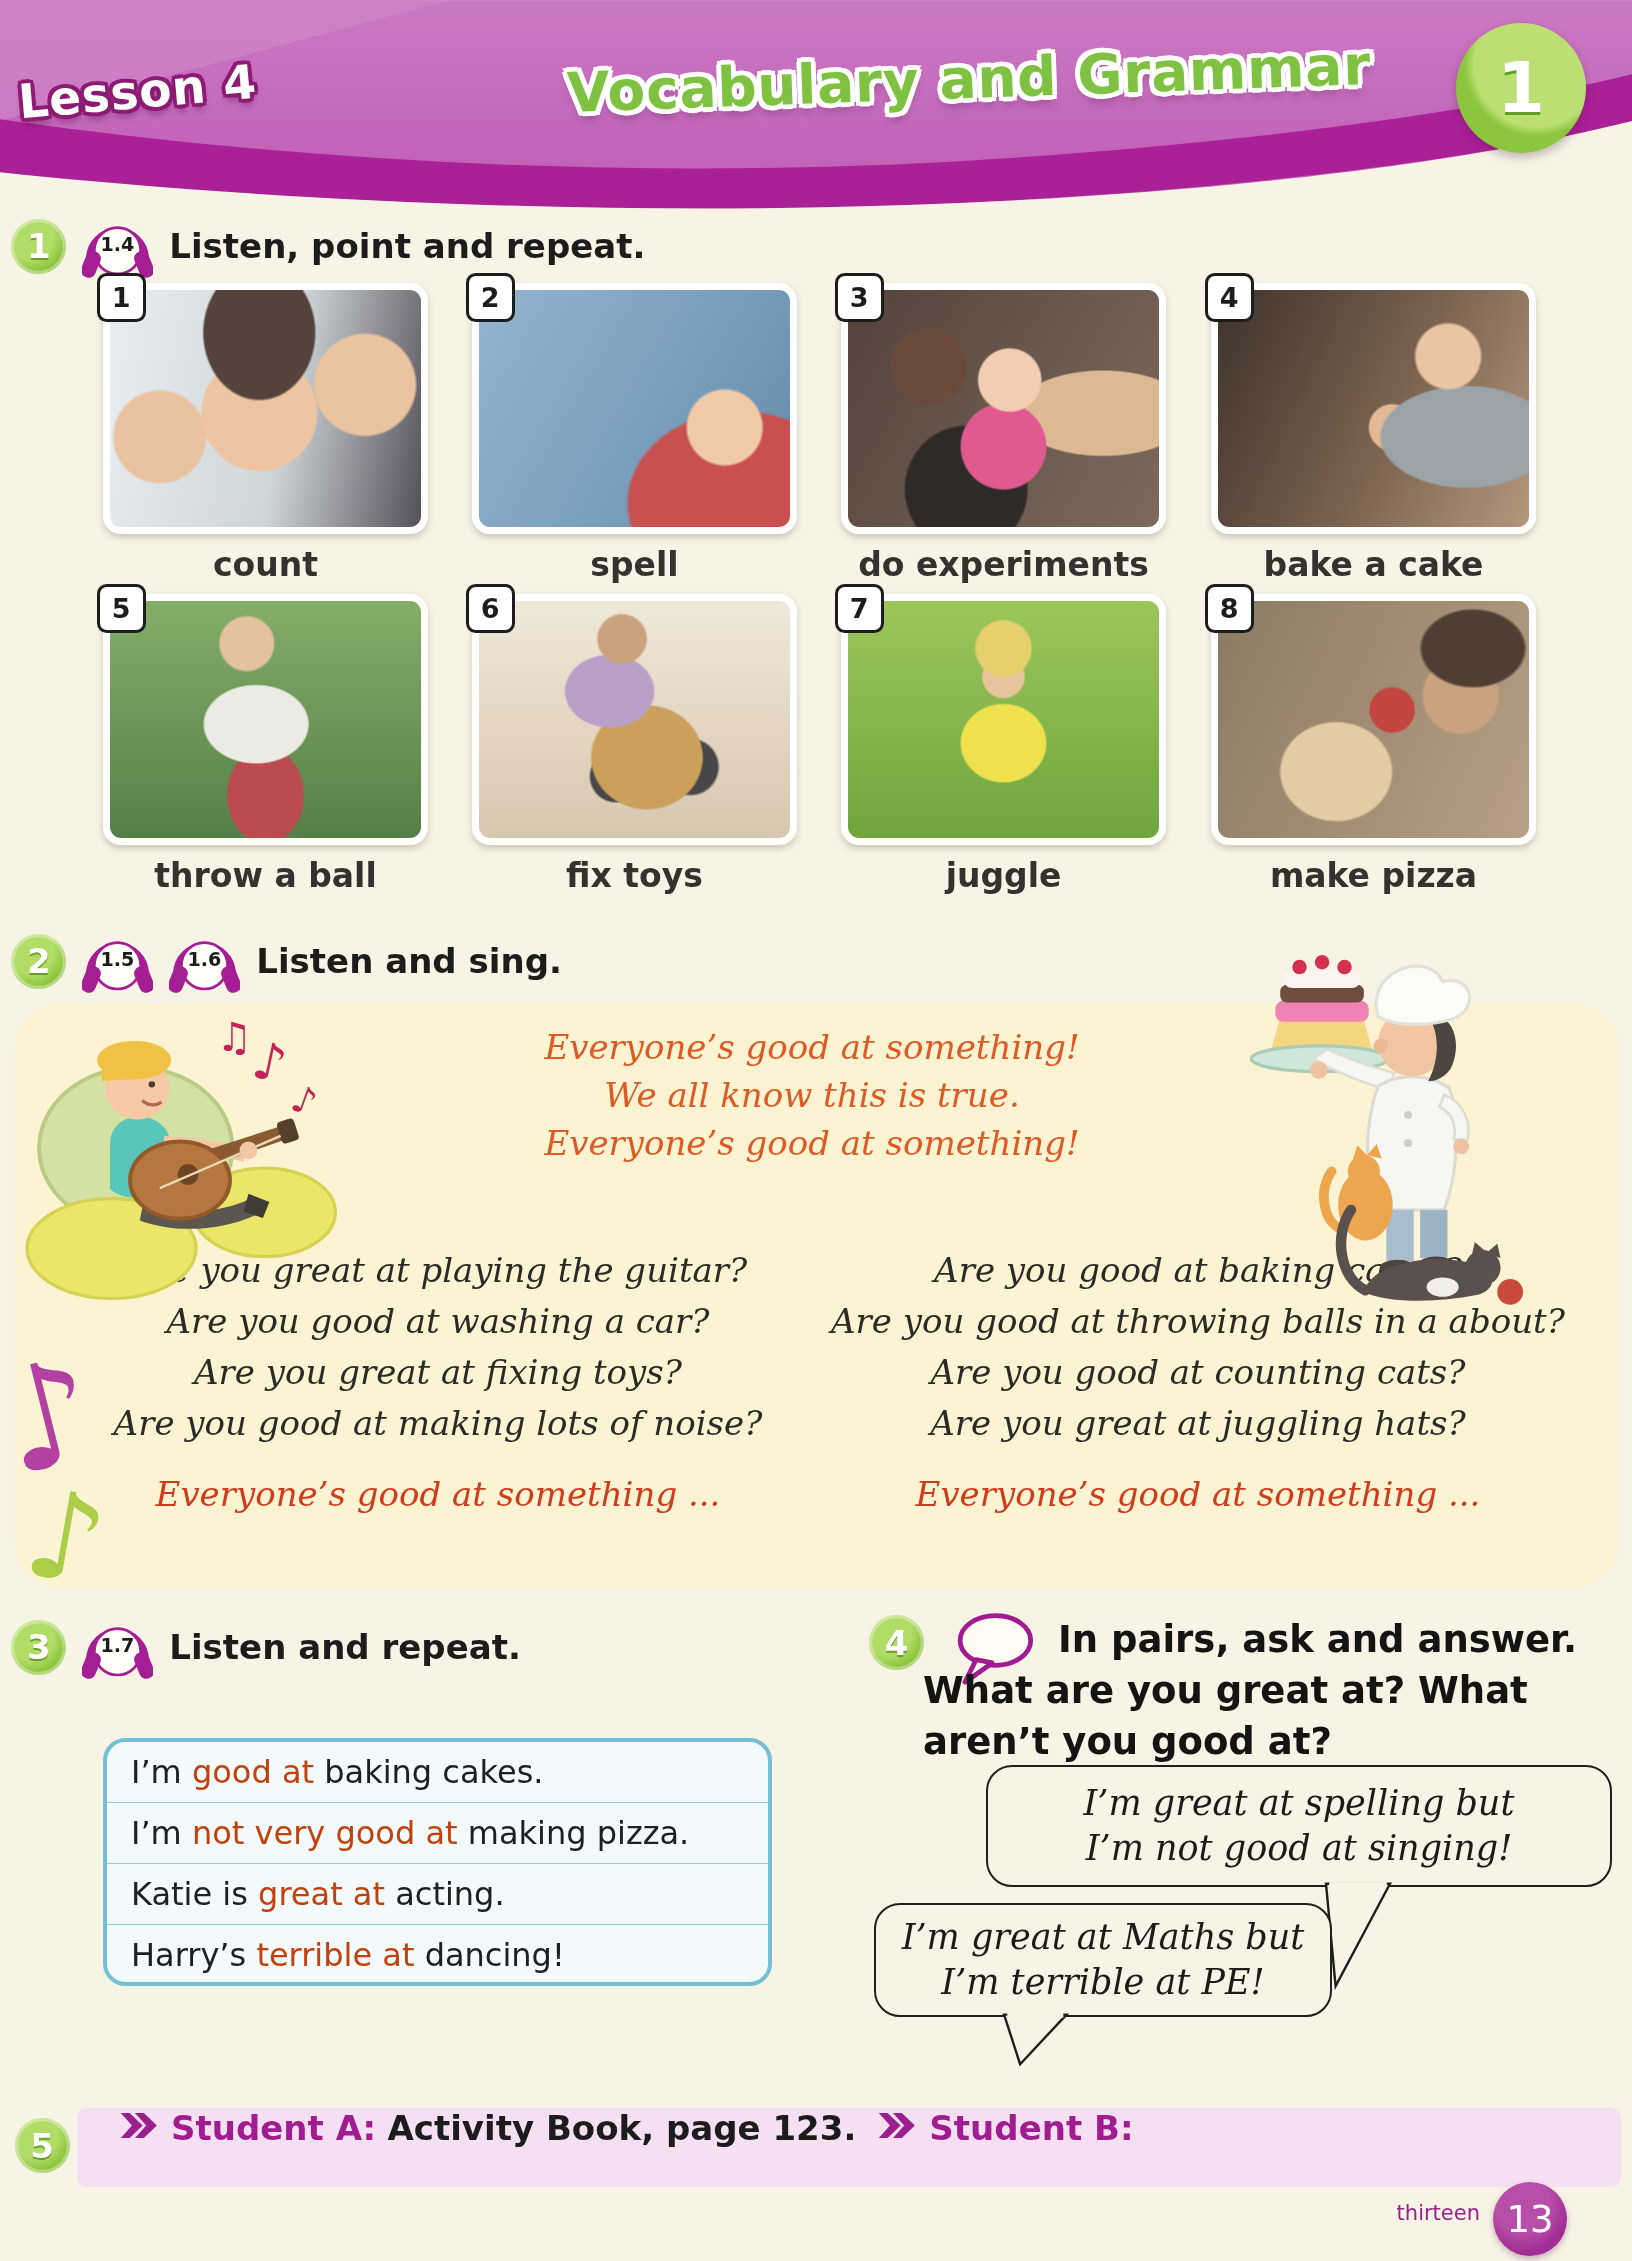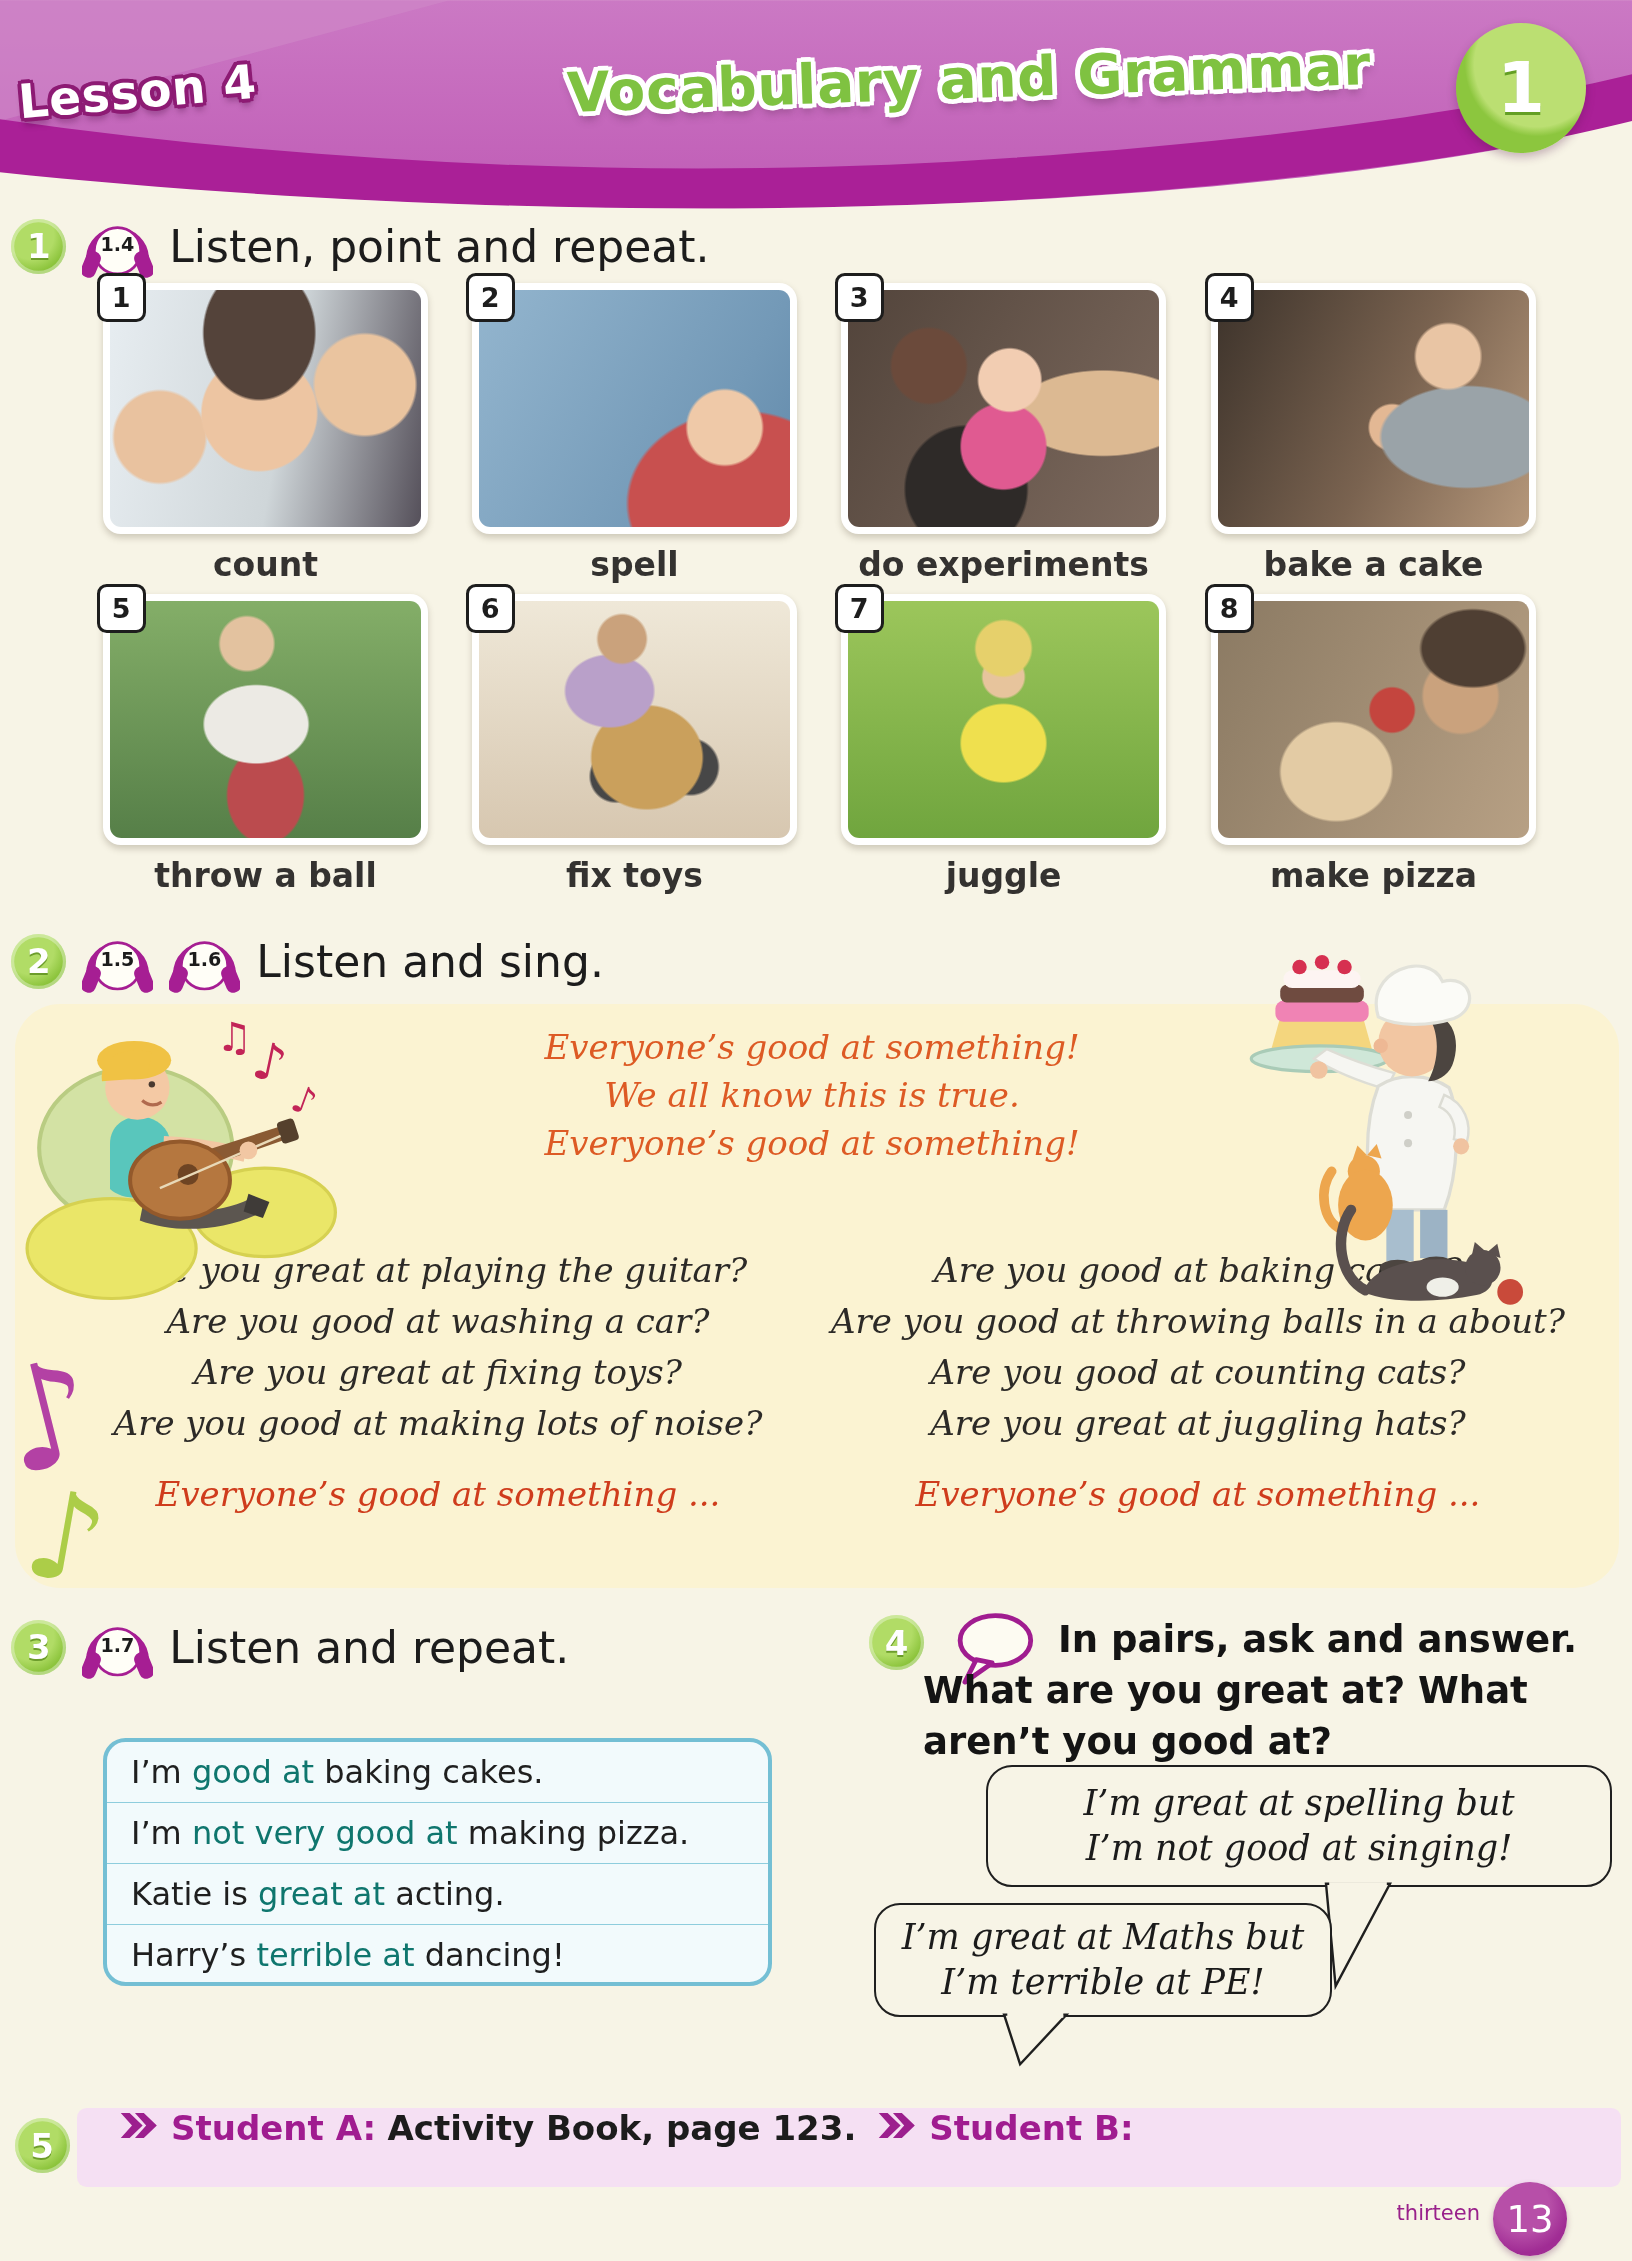--- a/index.html
+++ b/index.html
@@ -21,21 +21,21 @@
     display:flex;align-items:center;justify-content:center;box-shadow:0 4px 9.7px rgba(80,20,70,.3);}
   .unit-circle span{font-size:69px;font-weight:bold;color:#fff;text-shadow:0 3.2px 0 #639f24;}
 
   
   .act-head{position:absolute;display:flex;align-items:center;gap:16px;}
   .numcircle{width:55px;height:55px;border-radius:50%;flex:0 0 auto;
     background:radial-gradient(circle at 35% 30%,#b1dc66 0 45%,#8cc43c 70%);
     box-shadow:inset 0 0 0 3.2px rgba(255,255,255,.35);
     display:flex;align-items:center;justify-content:center;
     color:#fff;font-weight:bold;font-size:34px;text-shadow:0 1.6px 0 rgba(80,130,20,.7);}
-  .instr{font-size:44px;font-weight:normal;color:#1c1c1c;white-space:nowrap;}
+  .instr{font-size:34px;font-weight:bold;color:#1c1c1c;white-space:nowrap;}
   .hp{width:71px;height:76px;flex:0 0 auto;}
 
   
   .vcard{position:absolute;width:325px;}
   .frame{height:251px;background:#fff;border-radius:17.7px;padding:7.2px;box-sizing:border-box;
     box-shadow:0 3.2px 6.4px rgba(90,80,60,.25);}
   .photo{width:100%;height:100%;border-radius:11.3px;}
   .badge{position:absolute;top:-9.7px;left:-6.4px;width:43px;height:43px;background:#fff;
     border:3.2px solid #1d1d1d;border-radius:9.7px;display:flex;align-items:center;justify-content:center;
     font-size:27px;font-weight:bold;color:#1d1d1d;}
@@ -91,21 +91,21 @@
   .refrain.left{left:64px;width:748px;}
   .refrain.right{left:796px;width:804px;}
   .mnote{position:absolute;font-family:"DejaVu Sans",sans-serif;line-height:1;}
 
   
   .grammar-box{position:absolute;left:103px;top:1738px;width:669px;height:248px;box-sizing:border-box;
     background:#f2fafc;border:4px solid #74bfd4;border-radius:22.5px;overflow:hidden;}
   .grow{height:60px;display:flex;align-items:center;padding-left:24px;
     border-bottom:1.6px solid #8ecddd;font-size:32px;font-weight:500;color:#1f1f1f;}
   .grow:last-child{border-bottom:none;}
-  .ghl{color:#0f766e;}
+  .ghl{color:#c2410c;}
 
   
   .pair-instr{position:absolute;left:923px;top:1614px;width:716px;
     font-size:37px;font-weight:bold;line-height:51px;color:#141414;
     white-space:pre-line;text-indent:135px;}
   .bubble-icon{position:absolute;left:948px;top:1610px;width:90px;height:77px;}
   .bubble{position:absolute;border:2.4px solid #1f1f1f;border-radius:26px;background:#f7f4e6;
     font-family:"DejaVu Serif",serif;font-style:italic;font-size:35px;line-height:45px;color:#1b1b1b;
     display:flex;align-items:center;justify-content:center;text-align:center;
     white-space:pre-line;box-sizing:border-box;padding:8px 16px;}

